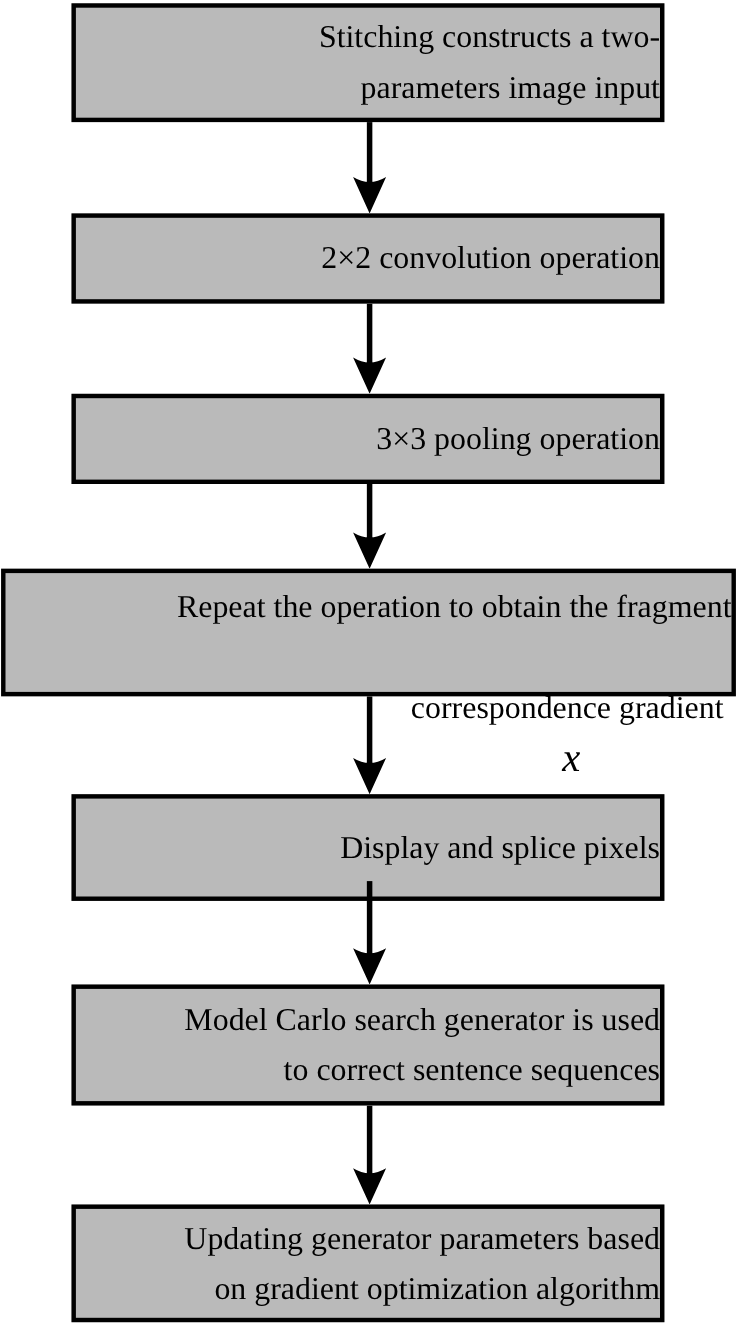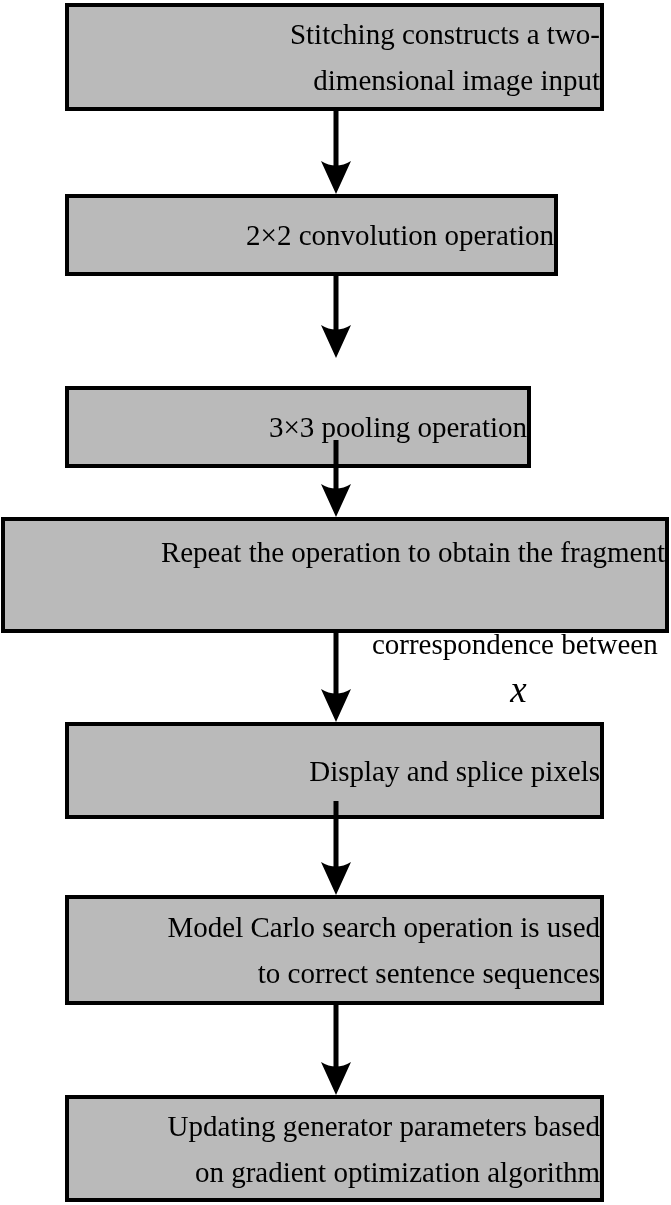--- a/index.html
+++ b/index.html
@@ -29,43 +29,43 @@
     font-size: 29px;
     text-align: center;
     white-space: pre;
   }
   .math {
     font-style: italic;
     font-size: 37px;
   }
   
   .b1 { left: 65px;  top: 3px;    width: 539px; height: 108px; }
-  .b2 { left: 65px;  top: 194px;  width: 493px; height: 82px; padding-left: 32px;  }
-  .b3 { left: 65px;  top: 358px;  width: 466px; height: 82px; margin-top: 28px;  }
+  .b2 { left: 65px;  top: 194px;  width: 539px; height: 82px; padding-left: 32px;  }
+  .b3 { left: 65px;  top: 358px;  width: 539px; height: 82px;  }
   .b4 { left: 1px;   top: 517px;  width: 668px; height: 116px; padding-left: 15px; }
   .b5 { left: 65px;  top: 722px;  width: 539px; height: 97px;  }
   .b6 { left: 65px;  top: 895px;  width: 539px; height: 110px; }
   .b7 { left: 65px;  top: 1095px; width: 539px; height: 107px; }
   .arrow { position: absolute; left: 319px; width: 34px; display: block; }
   .a1 { top: 111px;  height: 83px; }
   .a2 { top: 276px;  height: 82px; }
   .a3 { top: 440px;  height: 77px; }
   .a4 { top: 633px;  height: 89px; }
   .a5 { top: 801px;  height: 94px; }
   .a6 { top: 1005px; height: 90px; }
   .arrow rect, .arrow path { fill: #000000; }
 </style>
 </head>
 <body>
 
 <div class="canvas">
 
   <div class="box b1">
     <span class="line">Stitching constructs a two-</span>
-    <span class="line">dimensional image input</span>
+    <span class="line">parameters image input</span>
   </div>
 
   <svg class="arrow a1" viewBox="0 0 34 83" xmlns="http://www.w3.org/2000/svg">
     <rect x="14.5" y="0" width="5" height="57"></rect>
     <path d="M17 83 L2 50 Q17 59 32 50 Z"></path>
   </svg>
 
   <div class="box b2">
     <span class="line">2×2 convolution operation</span>
   </div>
@@ -80,21 +80,21 @@
   </div>
 
   <svg class="arrow a3" viewBox="0 0 34 77" xmlns="http://www.w3.org/2000/svg">
     <rect x="14.5" y="0" width="5" height="51"></rect>
     <path d="M17 77 L2 44 Q17 53 32 44 Z"></path>
   </svg>
 
   <div class="box b4">
     <span class="line">Repeat the operation to obtain the fragment</span>
     <span class="line">
-      <span>correspondence between </span>
+      <span>correspondence gradient </span>
       <span class="math">x</span>
       <span> and </span>
       <span class="math">y</span>
     </span>
   </div>
 
   <svg class="arrow a4" viewBox="0 0 34 89" xmlns="http://www.w3.org/2000/svg">
     <rect x="14.5" y="0" width="5" height="63"></rect>
     <path d="M17 89 L2 56 Q17 65 32 56 Z"></path>
   </svg>
@@ -102,21 +102,21 @@
   <div class="box b5">
     <span class="line">Display and splice pixels</span>
   </div>
 
   <svg class="arrow a5" viewBox="0 0 34 94" xmlns="http://www.w3.org/2000/svg">
     <rect x="14.5" y="0" width="5" height="68"></rect>
     <path d="M17 94 L2 61 Q17 70 32 61 Z"></path>
   </svg>
 
   <div class="box b6">
-    <span class="line">Model Carlo search operation is used</span>
+    <span class="line">Model Carlo search generator is used</span>
     <span class="line">to correct sentence sequences</span>
   </div>
 
   <svg class="arrow a6" viewBox="0 0 34 90" xmlns="http://www.w3.org/2000/svg">
     <rect x="14.5" y="0" width="5" height="64"></rect>
     <path d="M17 90 L2 57 Q17 66 32 57 Z"></path>
   </svg>
 
   <div class="box b7">
     <span class="line">Updating generator parameters based</span>

